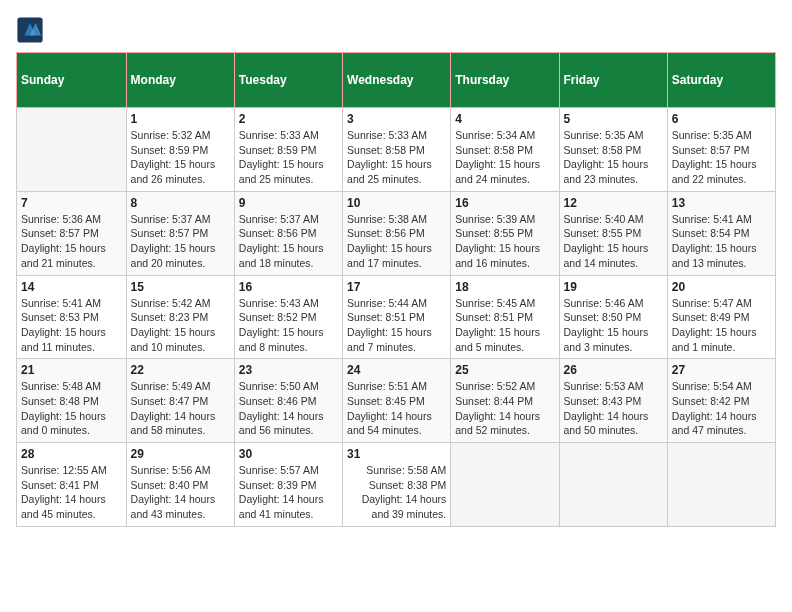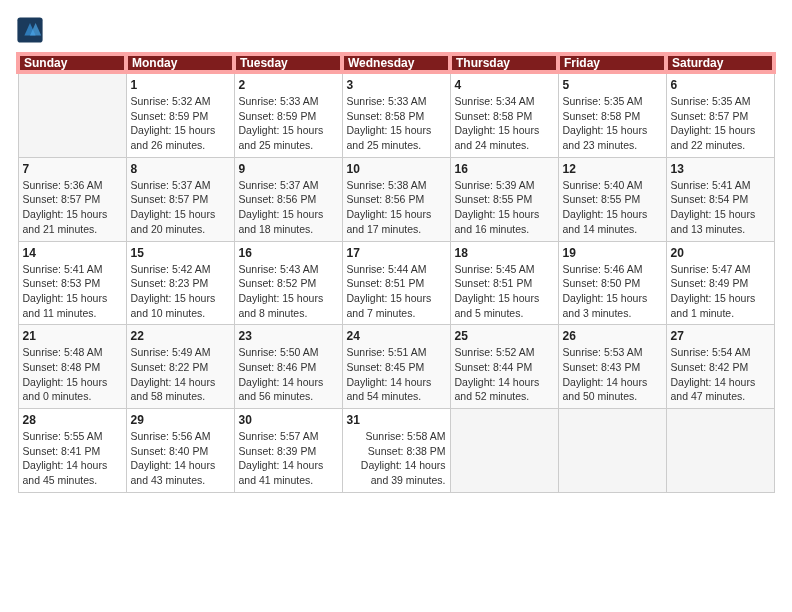--- a/index.html
+++ b/index.html
@@ -45,27 +45,27 @@
     .subtitle {
       font-size: 14px;
       color: #333;
     }
     table {
       width: 100%;
       border-collapse: collapse;
       font-size: 11px;
     }
     thead tr th {
-      background-color: #7f1d1d;
+      background-color: #15803d;
       color: #fff;
-      padding: 0 4px;
+      padding: 20px 4px;
       text-align: left;
       font-size: 12px;
       font-weight: bold;
-      border: 4px solid #fca5a5;
+      border: 1px solid #fca5a5;
     }
     tbody tr td {
       border: 1px solid #ccc;
       vertical-align: top;
       padding: 4px;
       min-height: 70px;
       background: #fff;
     }
     tbody tr:nth-child(even) td {
       background: #f9f9f9;
@@ -267,21 +267,21 @@
         <td>
           <span class="date-num">21</span>
           <div class="cell-info" style="white-space: pre-line;">Sunrise: 5:48 AM
 Sunset: 8:48 PM
 Daylight: 15 hours
 and 0 minutes.</div>
         </td>
         <td>
           <span class="date-num">22</span>
           <div class="cell-info" style="white-space: pre-line;">Sunrise: 5:49 AM
-Sunset: 8:22 PM
+Sunset: 8:47 PM
 Daylight: 14 hours
 and 58 minutes.</div>
         </td>
         <td>
           <span class="date-num">23</span>
           <div class="cell-info" style="white-space: pre-line;">Sunrise: 5:50 AM
 Sunset: 8:46 PM
 Daylight: 14 hours
 and 56 minutes.</div>
         </td>
@@ -310,21 +310,21 @@
           <span class="date-num">27</span>
           <div class="cell-info" style="white-space: pre-line;">Sunrise: 5:54 AM
 Sunset: 8:42 PM
 Daylight: 14 hours
 and 47 minutes.</div>
         </td>
       </tr>
       <tr>
         <td>
           <span class="date-num">28</span>
-          <div class="cell-info" style="white-space: pre-line;">Sunrise: 5:55 AM
+          <div class="cell-info" style="white-space: pre-line;">Sunrise: 12:55 AM
 Sunset: 8:41 PM
 Daylight: 14 hours
 and 45 minutes.</div>
         </td>
         <td>
           <span class="date-num">29</span>
           <div class="cell-info" style="white-space: pre-line;">Sunrise: 5:56 AM
 Sunset: 8:40 PM
 Daylight: 14 hours
 and 43 minutes.</div>

